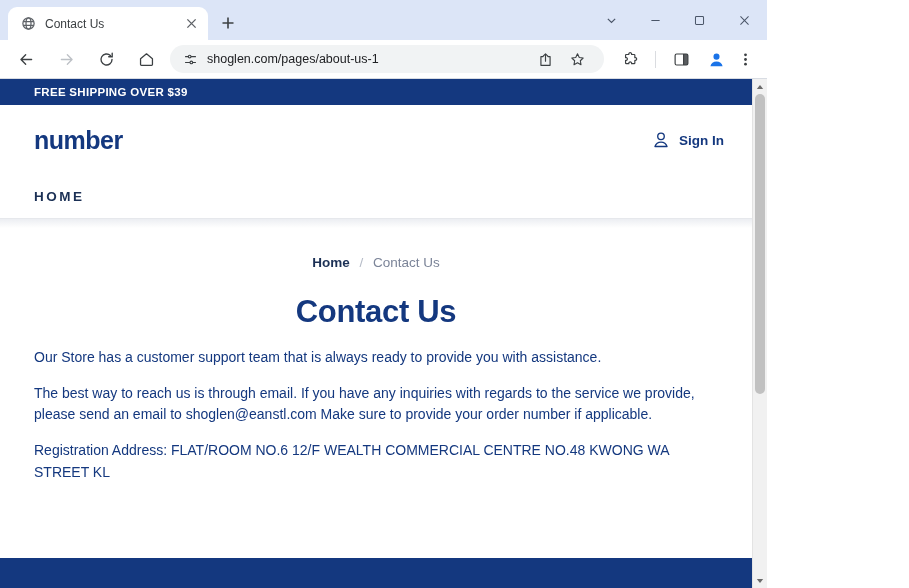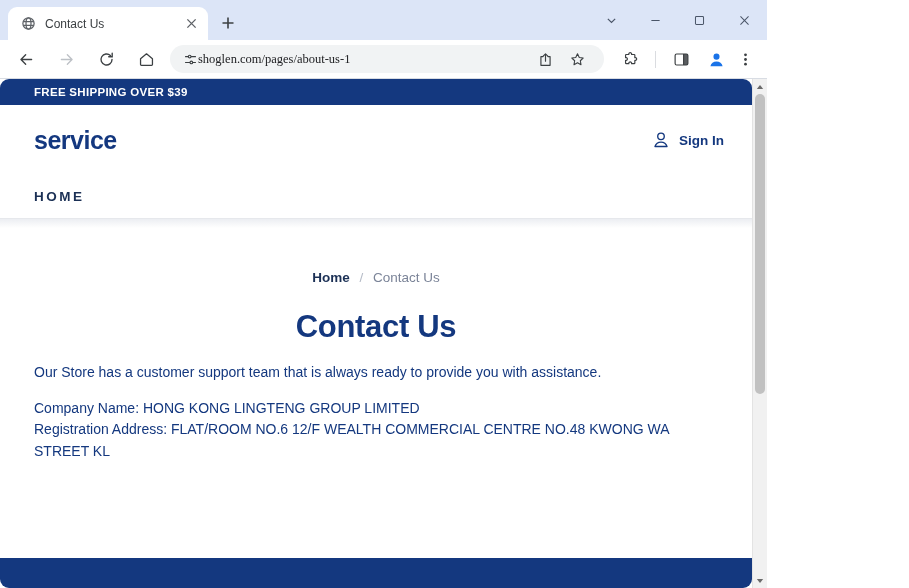--- a/index.html
+++ b/index.html
@@ -105,23 +105,23 @@
   }
   .navbtn.disabled { color: #bdc1c6; }
   .omnibox {
     flex: 1 1 auto;
     height: 28px;
     background: #f1f3f4;
     border-radius: 14px;
     display: flex;
     align-items: center;
     padding: 0 12px;
+    gap: 9px;
     margin: 0 6px 0 4px;
     min-width: 0;
-    font-family: Liberation Serif, serif;
   }
   .omni-icon {
     width: 16px; height: 16px;
     flex: 0 0 16px;
     color: #3c4043;
     display: flex; align-items: center; justify-content: center;
   }
   .omni-url {
     font-size: 12.5px;
     color: #202124;
@@ -166,21 +166,20 @@
     background: #ffffff;
     border-top: 1px solid #d8dce3;
     overflow: hidden;
     display: flex;
   }
   .page {
     flex: 1 1 auto;
     position: relative;
     overflow: hidden;
     background: #ffffff;
-    border-radius: 9px;
   }
 
   
   .promo {
     height: 26px;
     background: #14387f;
     display: flex;
     align-items: center;
     padding-left: 34px;
   }
@@ -267,21 +266,21 @@
   .nav-shadow {
     height: 9px;
     background: linear-gradient(to bottom, #eceef2, #ffffff);
   }
 
   
   .content { padding: 0 34px; }
 
   .breadcrumb {
     text-align: center;
-    margin-top: 42px;
+    margin-top: 27px;
     font-size: 13.5px;
     color: #8b93a3;
   }
   .bc-home { color: #1b3055; font-weight: bold; }
   .bc-sep { margin: 0 6px; color: #b4bac6; }
   .bc-current { color: #7b8498; }
 
   .page-title {
     text-align: center;
     margin-top: 24px;
@@ -487,21 +486,21 @@
   <div class="viewport">
 
     <div class="page">
 
       <div class="promo">
         <span class="promo-text">FREE SHIPPING OVER $39</span>
       </div>
 
       <div class="site-header">
 
-        <div class="logo">service</div>
+        <div class="logo">number</div>
 
 
         <div class="header-actions">
 
           <div class="hdr-link">
             <span class="hdr-ico">
               <svg width="20" height="20" viewBox="0 0 22 22" fill="none" stroke="currentColor" stroke-width="1.5">
                 <circle cx="11" cy="7" r="3.6"></circle>
                 <path d="M4.4 18.2c1-3.2 3.6-4.8 6.6-4.8s5.6 1.6 6.6 4.8z" stroke-linejoin="round"></path>
               </svg>
@@ -523,21 +522,21 @@
         <div class="breadcrumb">
           <span class="bc-home">Home</span>
           <span class="bc-sep">/</span>
           <span class="bc-current">Contact Us</span>
         </div>
 
         <h1 class="page-title">Contact Us</h1>
 
         <div class="body-copy">
           <p>Our Store has a customer support team that is always ready to provide you with assistance.</p>
-          <p class="tight">Company Name: HONG KONG LINGTENG GROUP LIMITED</p>
+          <p>The best way to reach us is through email. If you have any inquiries with regards to the service we provide, please send an email to shoglen@eanstl.com Make sure to provide your order number if applicable.</p>
           <p class="tight">Registration Address: FLAT/ROOM NO.6  12/F WEALTH COMMERCIAL CENTRE NO.48 KWONG WA STREET KL</p>
         </div>
       </div>
 
       <div class="site-footer">
         <div class="footer-cols">
           <span class="footer-col-title">&nbsp;&nbsp;&nbsp;&nbsp;&nbsp;</span>
           <span class="footer-col-title">&nbsp;&nbsp;&nbsp;&nbsp;&nbsp;</span>
         </div>
       </div>

